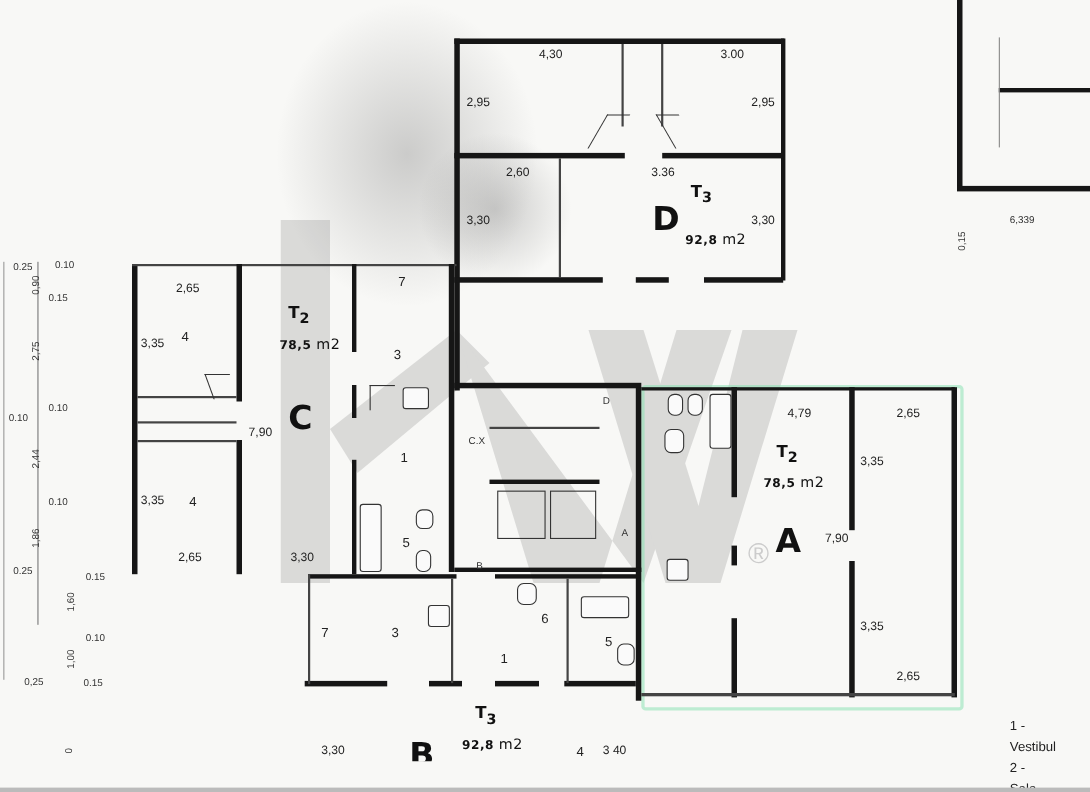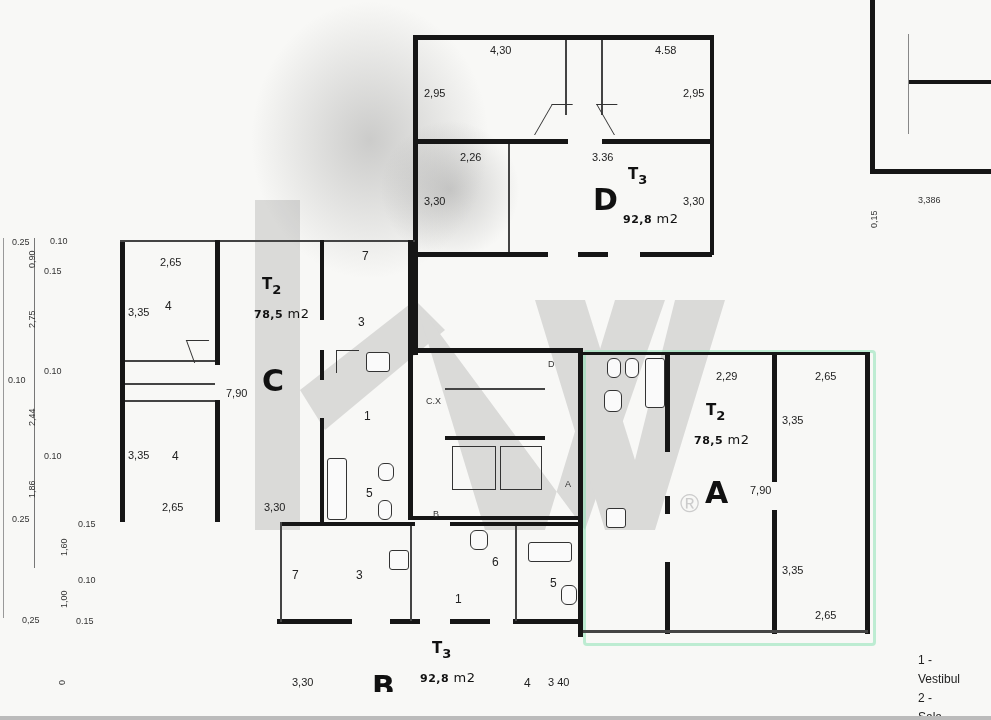--- a/index.html
+++ b/index.html
@@ -55,24 +55,24 @@
   <div class="thin" style="left:565px;top:40px;width:2px;height:75px;"></div>
   <div class="thin" style="left:601px;top:40px;width:2px;height:75px;"></div>
   <div class="thin" style="left:508px;top:144px;width:2px;height:108px;"></div>
   <div class="wall" style="left:413px;top:252px;width:135px;height:5px;"></div>
   <div class="wall" style="left:578px;top:252px;width:30px;height:5px;"></div>
   <div class="wall" style="left:640px;top:252px;width:72px;height:5px;"></div>
   <div class="door" style="left:543px;top:104px;width:20px;height:30px;transform:skewX(-30deg);"></div>
   <div class="door" style="left:605px;top:104px;width:20px;height:30px;transform:skewX(30deg);"></div>
 
   <span class="dim" style="left:490px;top:45px;">4,30</span>
-  <span class="dim" style="left:655px;top:45px;">4.58</span>
+  <span class="dim" style="left:655px;top:45px;">3.00</span>
   <span class="dim" style="left:424px;top:88px;">2,95</span>
   <span class="dim" style="left:683px;top:88px;">2,95</span>
-  <span class="dim" style="left:460px;top:152px;">2,26</span>
+  <span class="dim" style="left:460px;top:152px;">2,60</span>
   <span class="dim" style="left:592px;top:152px;">3.36</span>
   <span class="dim" style="left:424px;top:196px;">3,30</span>
   <span class="dim" style="left:683px;top:196px;">3,30</span>
 
   <div class="unit-type" style="left:628px;top:167px;">
     <span>T</span><sub>3</sub>
   </div>
   <span class="unit-letter" style="left:593px;top:185px;">D</span>
   <div class="unit-area" style="left:623px;top:212px;">
     <span>92,8</span> <span class="u">m2</span>
@@ -138,21 +138,21 @@
   <div class="wall" style="left:772px;top:352px;width:5px;height:130px;"></div>
   <div class="wall" style="left:772px;top:510px;width:5px;height:124px;"></div>
   <div class="wall" style="left:865px;top:352px;width:5px;height:282px;"></div>
   <div class="thin" style="left:583px;top:630px;width:285px;height:3px;"></div>
   <div class="fixture" style="left:645px;top:358px;width:18px;height:48px;"></div>
   <div class="fixture" style="left:607px;top:358px;width:12px;height:18px;border-radius:6px;"></div>
   <div class="fixture" style="left:625px;top:358px;width:12px;height:18px;border-radius:6px;"></div>
   <div class="fixture" style="left:604px;top:390px;width:16px;height:20px;border-radius:6px;"></div>
   <div class="fixture" style="left:606px;top:508px;width:18px;height:18px;"></div>
 
-  <span class="dim" style="left:716px;top:371px;">2,29</span>
+  <span class="dim" style="left:716px;top:371px;">4,79</span>
   <span class="dim" style="left:815px;top:371px;">2,65</span>
   <span class="dim" style="left:782px;top:415px;">3,35</span>
   <span class="dim" style="left:750px;top:485px;">7,90</span>
   <span class="dim" style="left:782px;top:565px;">3,35</span>
   <span class="dim" style="left:815px;top:610px;">2,65</span>
 
   <div class="unit-type" style="left:706px;top:403px;">
     <span>T</span><sub>2</sub>
   </div>
   <div class="unit-area" style="left:694px;top:433px;">
@@ -190,21 +190,21 @@
   </div>
   <div class="unit-area" style="left:420px;top:671px;">
     <span>92,8</span> <span class="u">m2</span>
   </div>
   <span class="unit-letter" style="left:372px;top:672px;height:20px;overflow:hidden;">B</span>
 
   <div class="wall" style="left:870px;top:0;width:5px;height:173px;"></div>
   <div class="wall" style="left:870px;top:169px;width:121px;height:5px;"></div>
   <div class="wall" style="left:908px;top:80px;width:83px;height:4px;"></div>
   <div class="thin" style="left:908px;top:34px;width:1px;height:100px;background:#888;"></div>
-  <span class="small" style="left:918px;top:196px;">3,386</span>
+  <span class="small" style="left:918px;top:196px;">6,339</span>
   <span class="dimv" style="left:870px;top:228px;">0,15</span>
 
   <div class="thin" style="left:34px;top:238px;width:1px;height:330px;background:#777;"></div>
   <div class="thin" style="left:3px;top:238px;width:1px;height:380px;background:#999;"></div>
   <span class="small" style="left:12px;top:238px;">0.25</span>
   <span class="small" style="left:50px;top:237px;">0.10</span>
   <span class="dimv" style="left:28px;top:268px;">0,90</span>
   <span class="small" style="left:44px;top:267px;">0.15</span>
   <span class="dimv" style="left:28px;top:328px;">2,75</span>
   <span class="small" style="left:44px;top:367px;">0.10</span>

